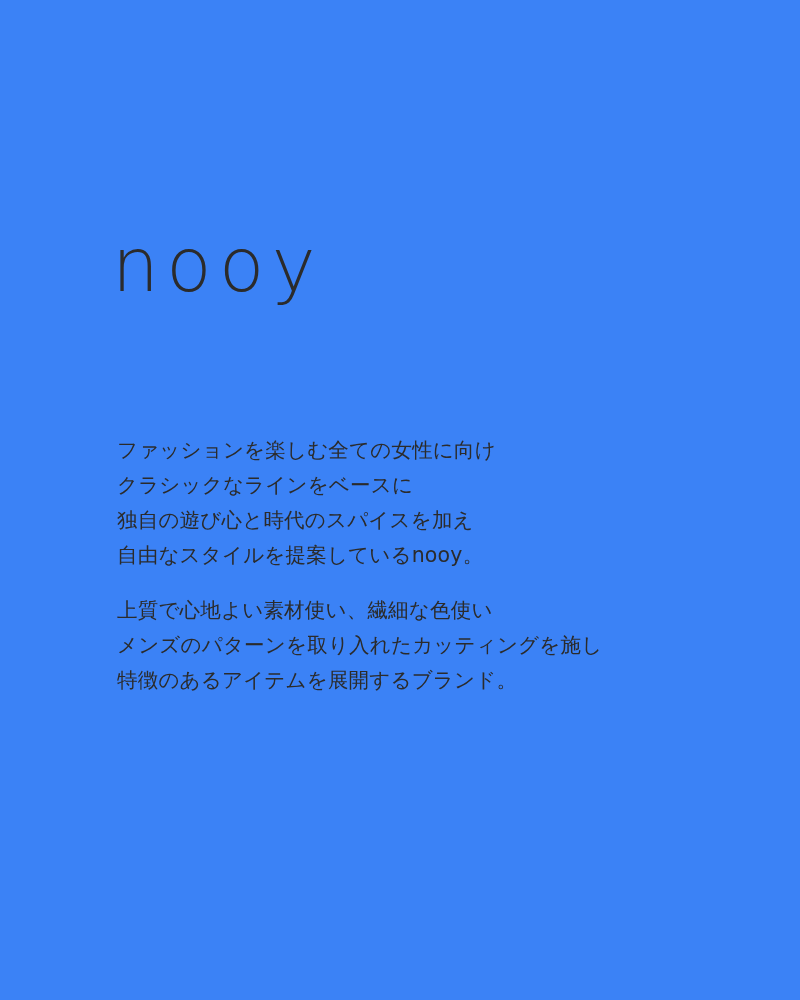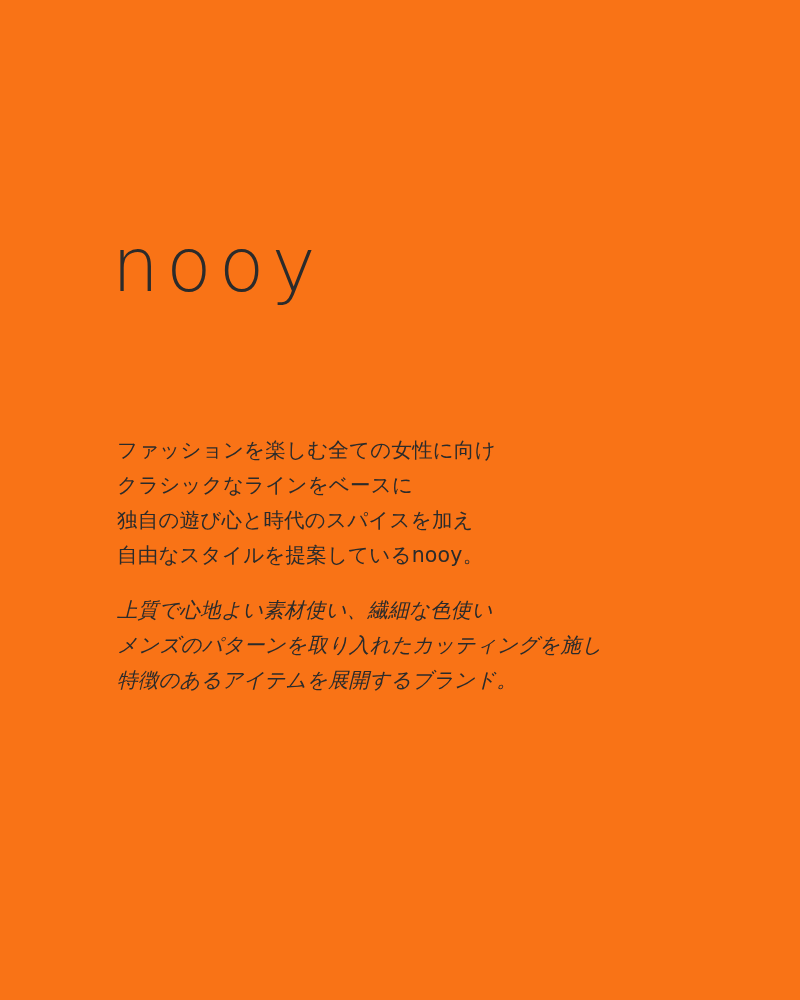--- a/index.html
+++ b/index.html
@@ -11,21 +11,21 @@
     width: 800px;
     height: 1000px;
     font-family: "Liberation Sans", sans-serif;
     color: #231f20;
     position: relative;
     overflow: hidden;
   }
   .page {
     width: 800px;
     height: 1000px;
-    background: #f97316;
+    background: #3b82f6;
     position: relative;
     box-sizing: border-box;
   }
   .brand-logo {
     position: absolute;
     left: 112px;
     top: 228px;
     font-family: "DejaVu Sans", sans-serif;
     font-size: 74px;
     line-height: 1;
@@ -44,21 +44,20 @@
     font-family: "DejaVu Sans", sans-serif;
     font-size: 20.5px;
     line-height: 35px;
     font-weight: 400;
     color: #2b2b2b;
     letter-spacing: 0.01em;
     white-space: pre-line;
   }
   .para + .para {
     margin-top: 14px;
-    font-style: italic;
   }
 </style>
 </head>
 <body>
 
 <div class="page">
 
   <div class="brand-logo">nooy</div>
 
   <div class="brand-description">

